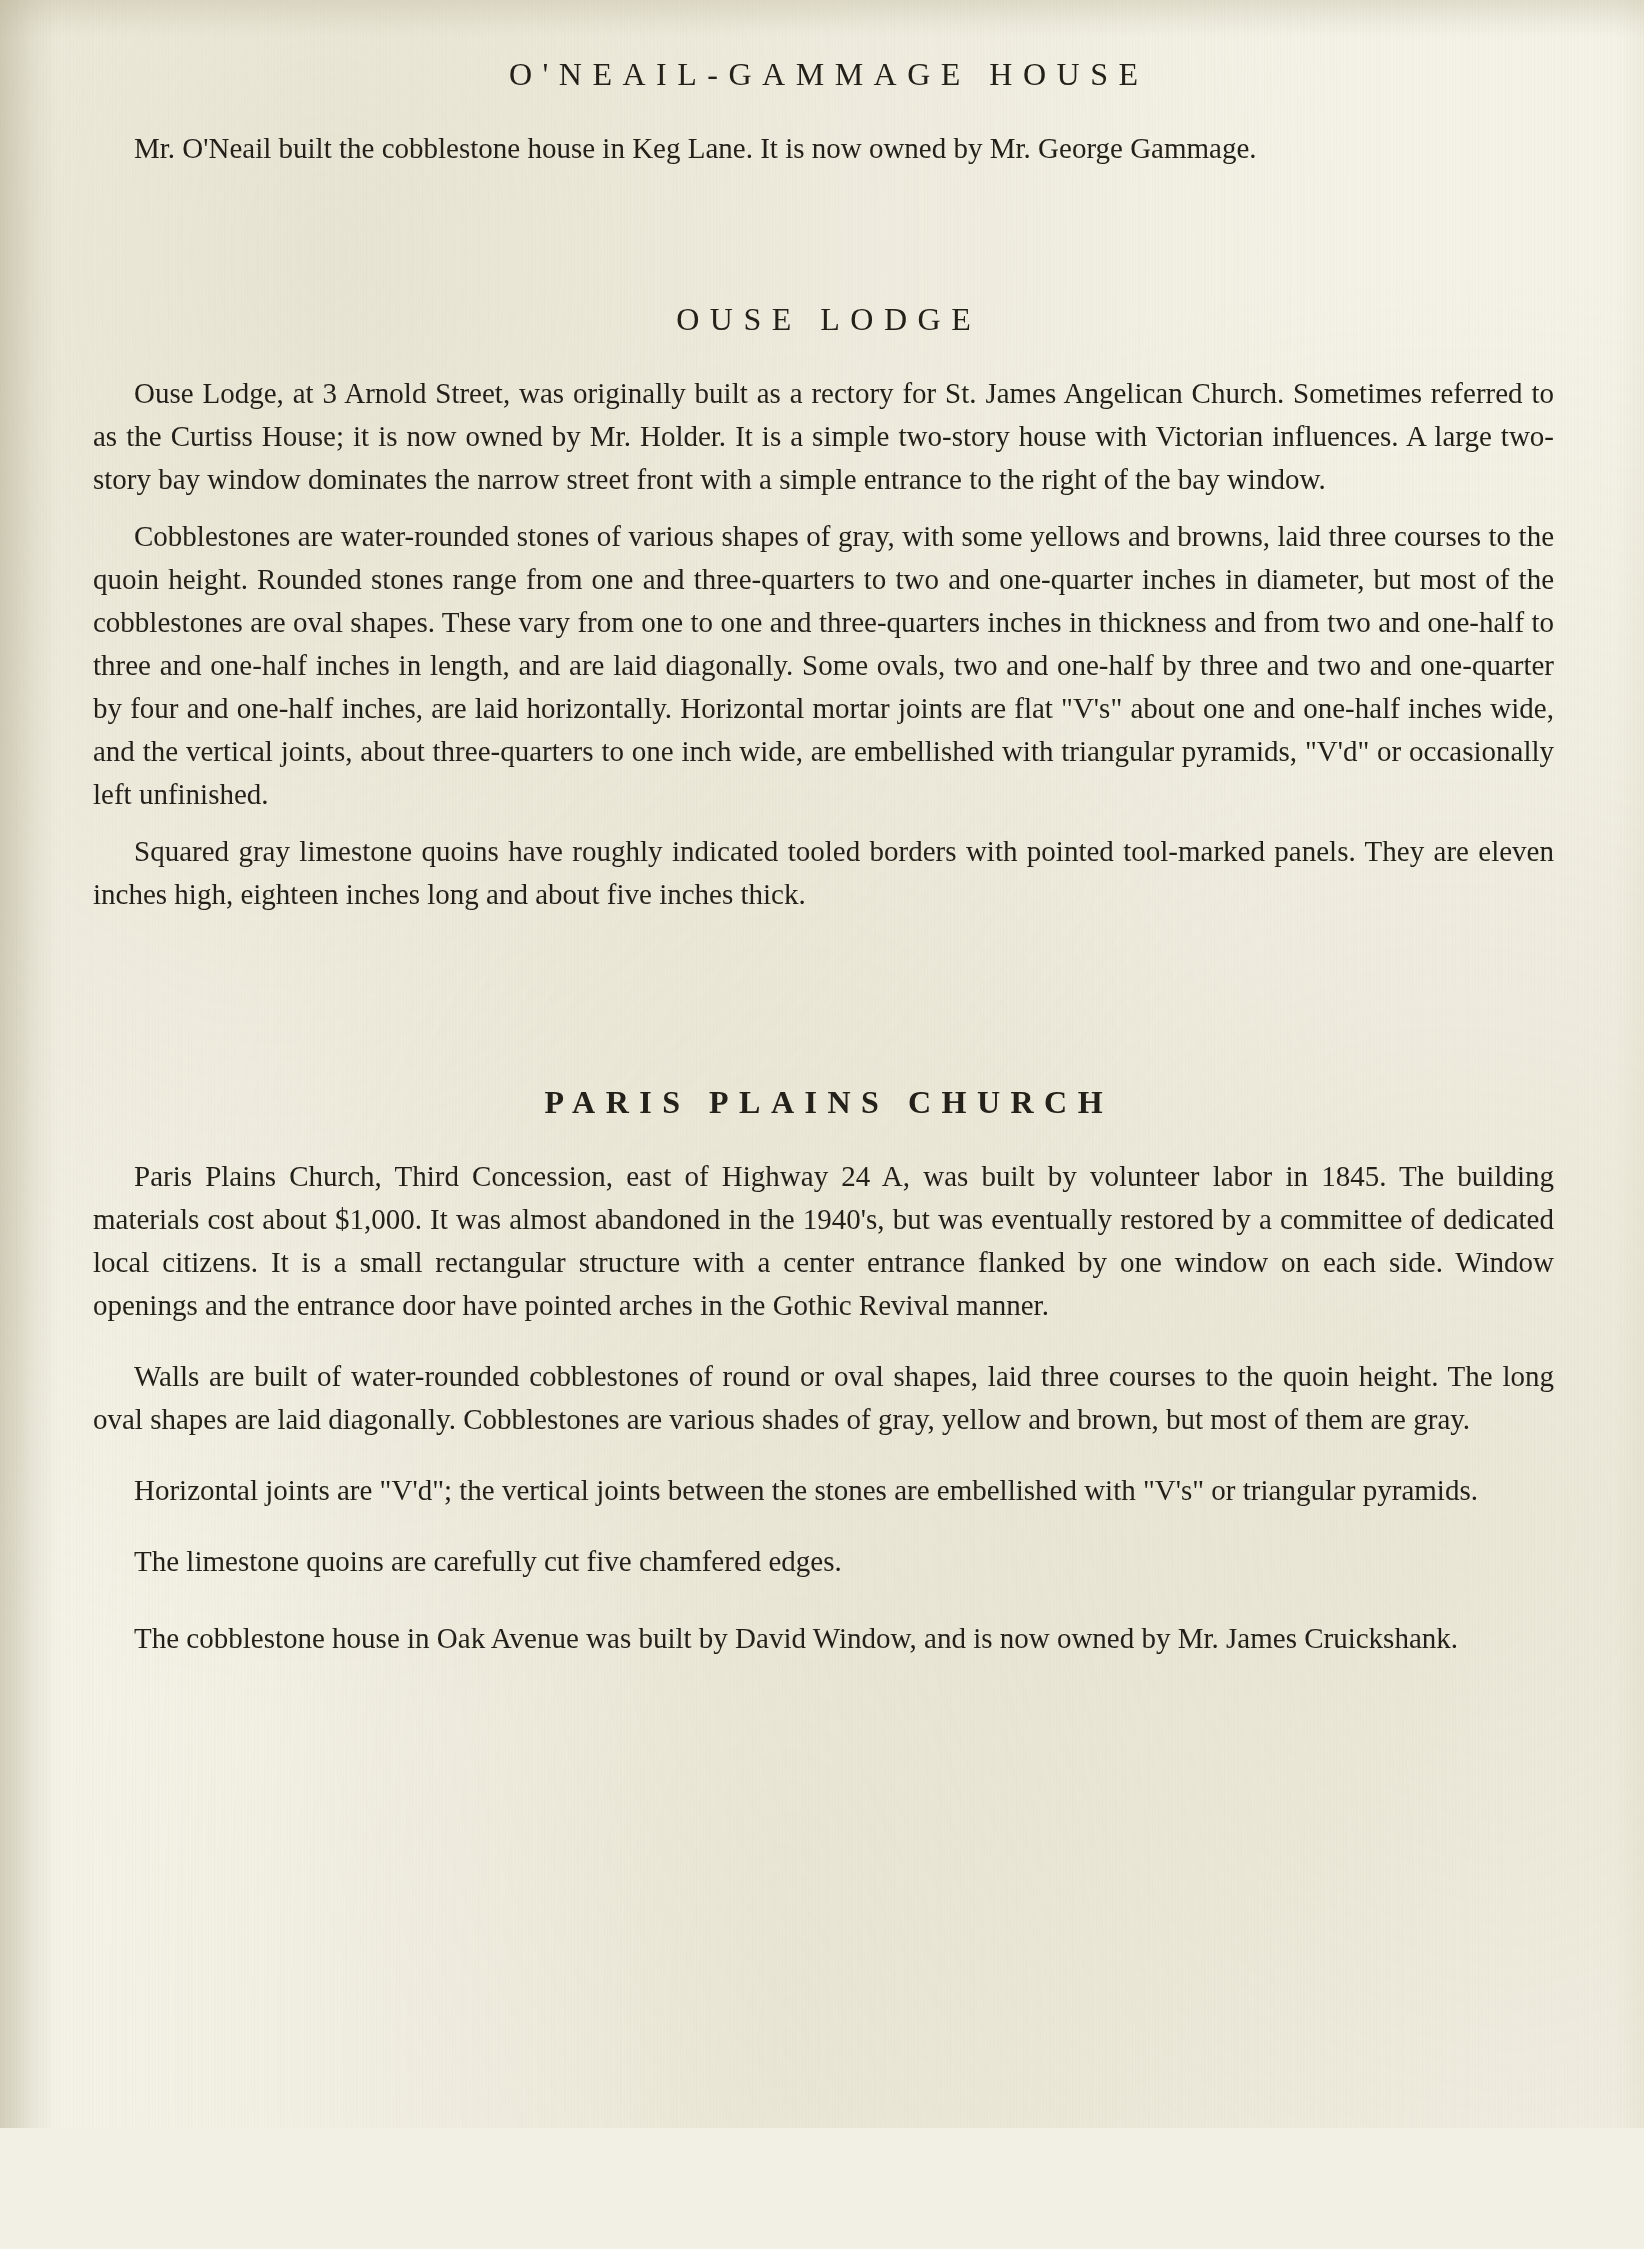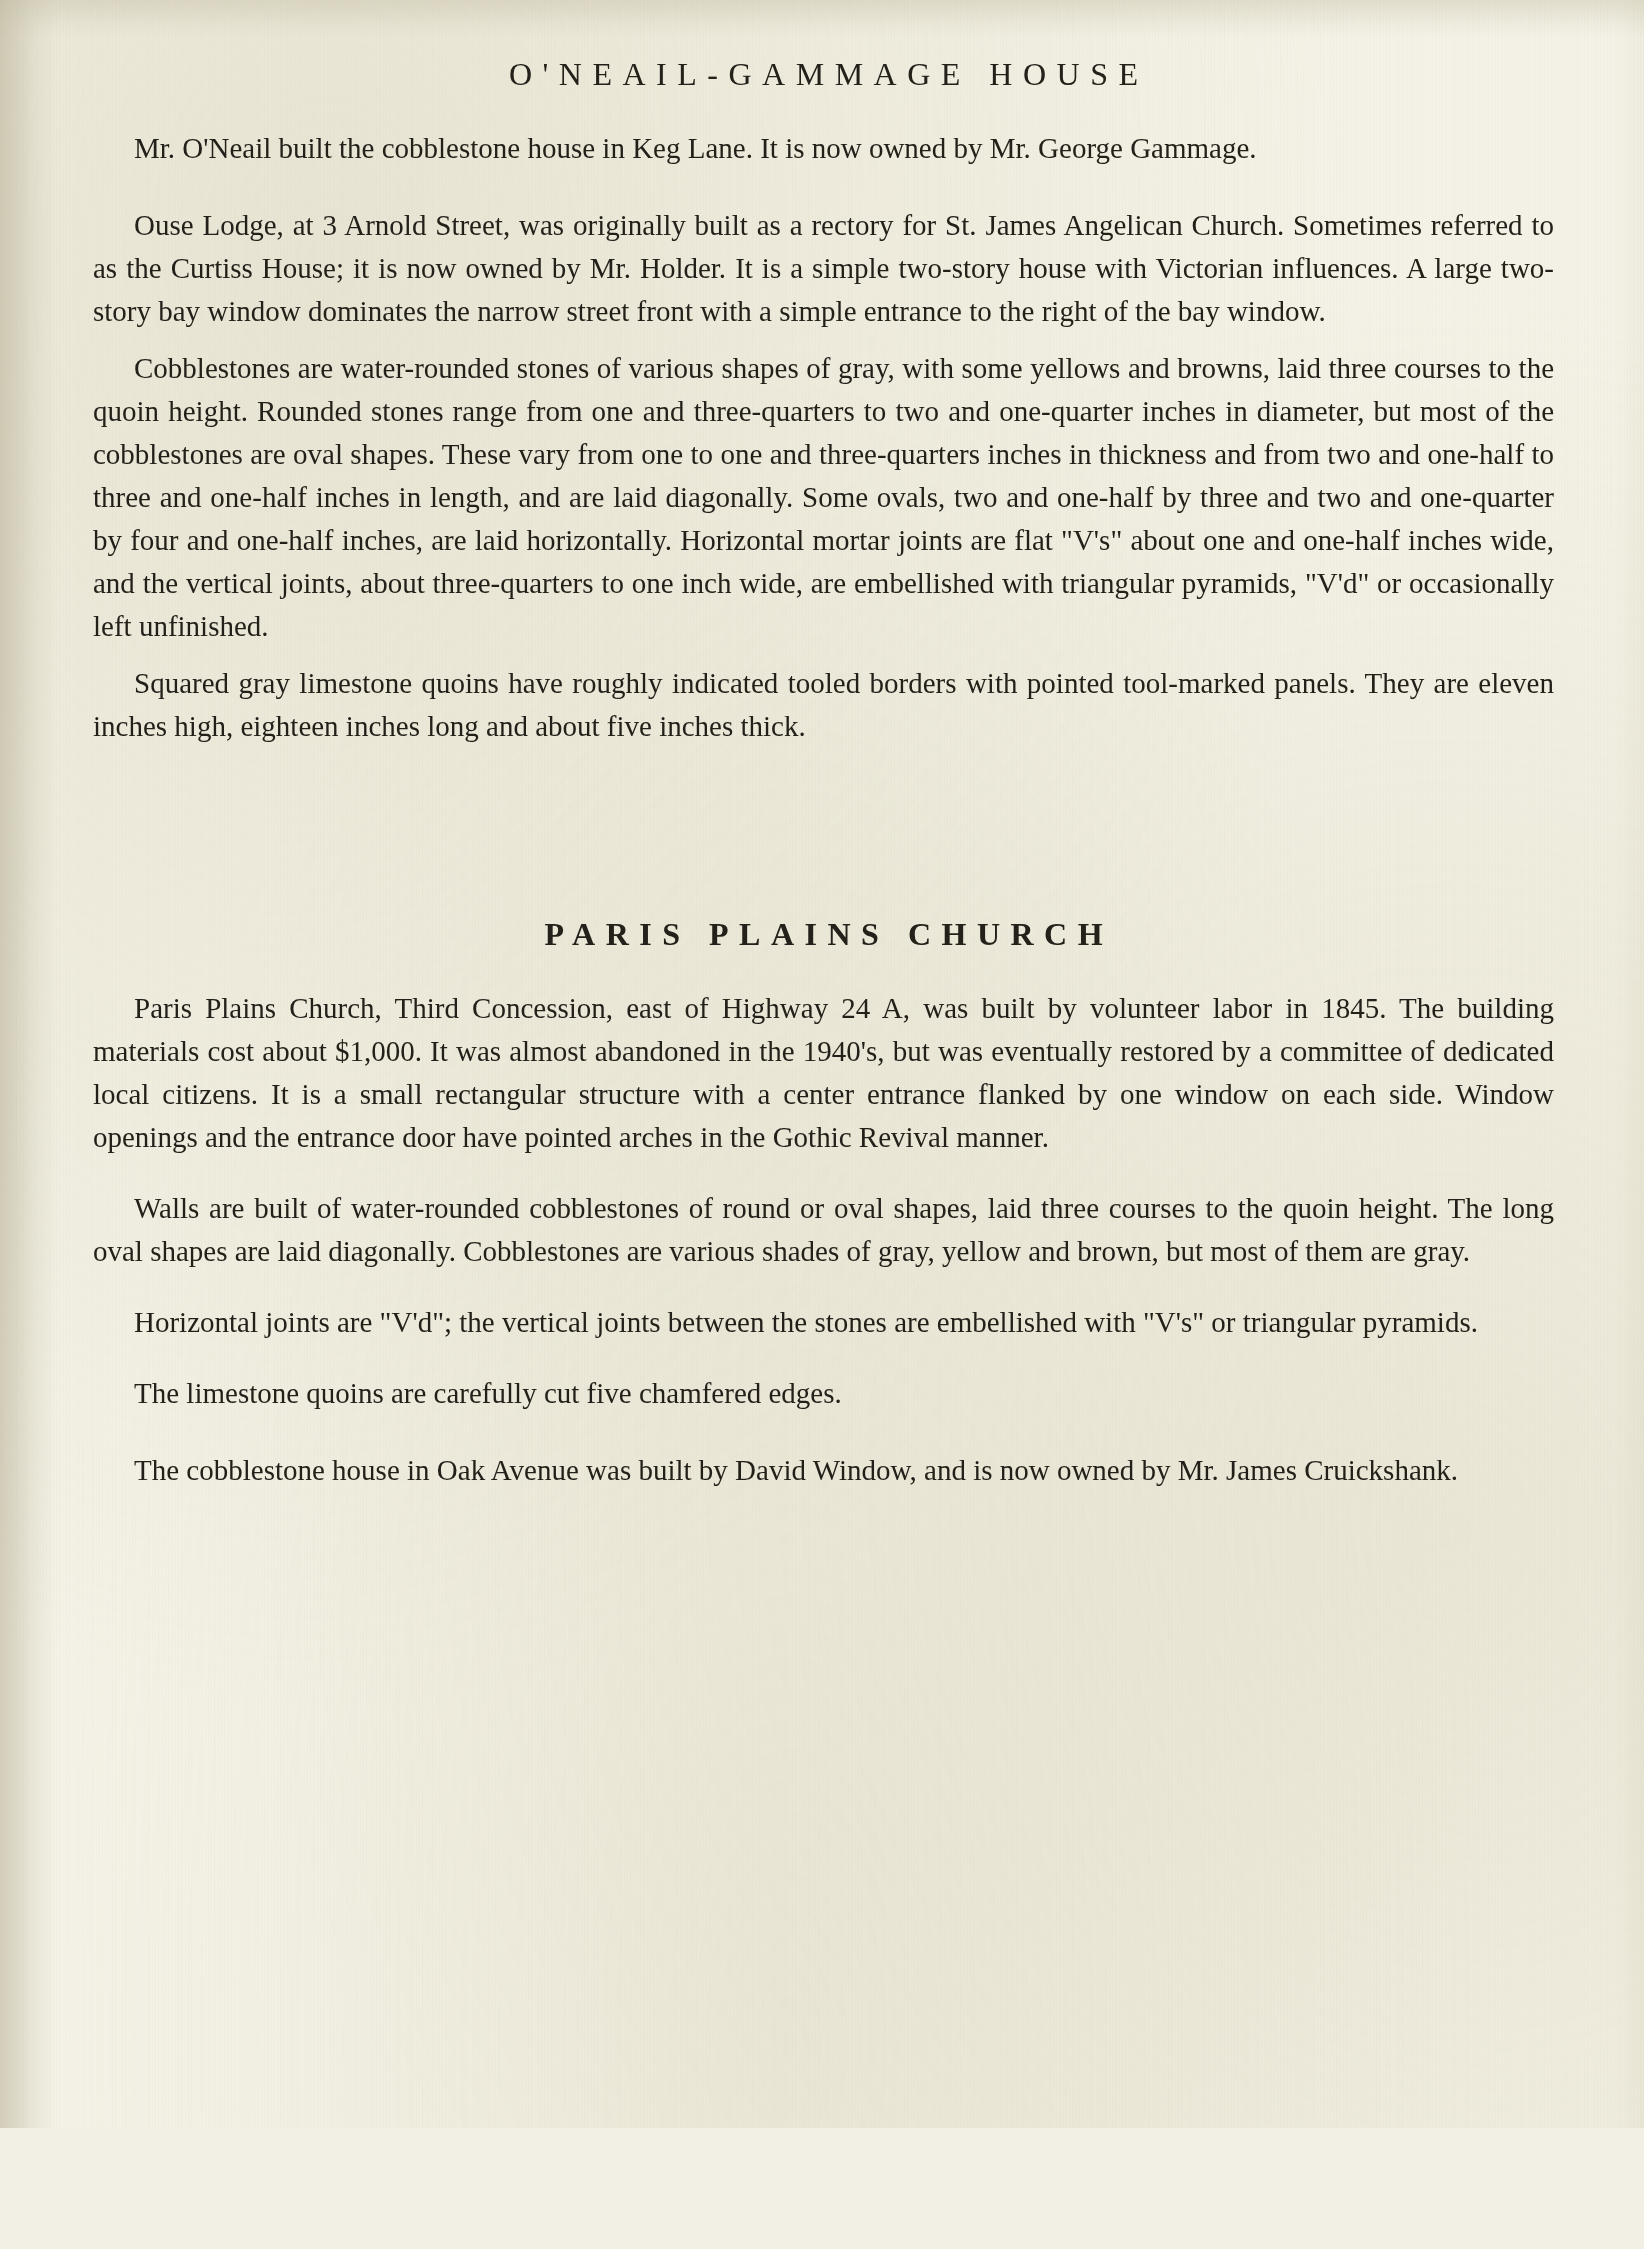--- a/index.html
+++ b/index.html
@@ -111,20 +111,21 @@
 <div class="page">
   <div class="grain"></div>
   <div class="edge-shadow-left"></div>
   <div class="edge-shadow-top"></div>
 
   <div class="content">
 
     <h1 class="heading h-oneail">O'NEAIL-GAMMAGE HOUSE</h1>
     <p class="body first">Mr. O'Neail built the cobblestone house in Keg Lane. It is now owned by Mr. George Gammage.</p>
 
+    <h1 class="heading h-ouse">OUSE LODGE</h1>
     <p class="body first">Ouse Lodge, at 3 Arnold Street, was originally built as a rectory for St. James Angelican Church. Sometimes referred to as the Curtiss House; it is now owned by Mr. Holder. It is a simple two-story house with Victorian influences. A large two-story bay window dominates the narrow street front with a simple entrance to the right of the bay window.</p>
     <p class="body gap-xs">Cobblestones are water-rounded stones of various shapes of gray, with some yellows and browns, laid three courses to the quoin height. Rounded stones range from one and three-quarters to two and one-quarter inches in diameter, but most of the cobblestones are oval shapes. These vary from one to one and three-quarters inches in thickness and from two and one-half to three and one-half inches in length, and are laid diagonally. Some ovals, two and one-half by three and two and one-quarter by four and one-half inches, are laid horizontally. Horizontal mortar joints are flat "V's" about one and one-half inches wide, and the vertical joints, about three-quarters to one inch wide, are embellished with triangular pyramids, "V'd" or occasionally left unfinished.</p>
     <p class="body gap-xs">Squared gray limestone quoins have roughly indicated tooled borders with pointed tool-marked panels. They are eleven inches high, eighteen inches long and about five inches thick.</p>
 
     <h1 class="heading h-paris">PARIS PLAINS CHURCH</h1>
     <p class="body first">Paris Plains Church, Third Concession, east of Highway 24 A, was built by volunteer labor in 1845. The building materials cost about $1,000. It was almost abandoned in the 1940's, but was eventually restored by a committee of dedicated local citizens. It is a small rectangular structure with a center entrance flanked by one window on each side. Window openings and the entrance door have pointed arches in the Gothic Revival manner.</p>
     <p class="body gap-md">Walls are built of water-rounded cobblestones of round or oval shapes, laid three courses to the quoin height. The long oval shapes are laid diagonally. Cobblestones are various shades of gray, yellow and brown, but most of them are gray.</p>
     <p class="body gap-md">Horizontal joints are "V'd"; the vertical joints between the stones are embellished with "V's" or triangular pyramids.</p>
     <p class="body gap-md">The limestone quoins are carefully cut five chamfered edges.</p>
 

